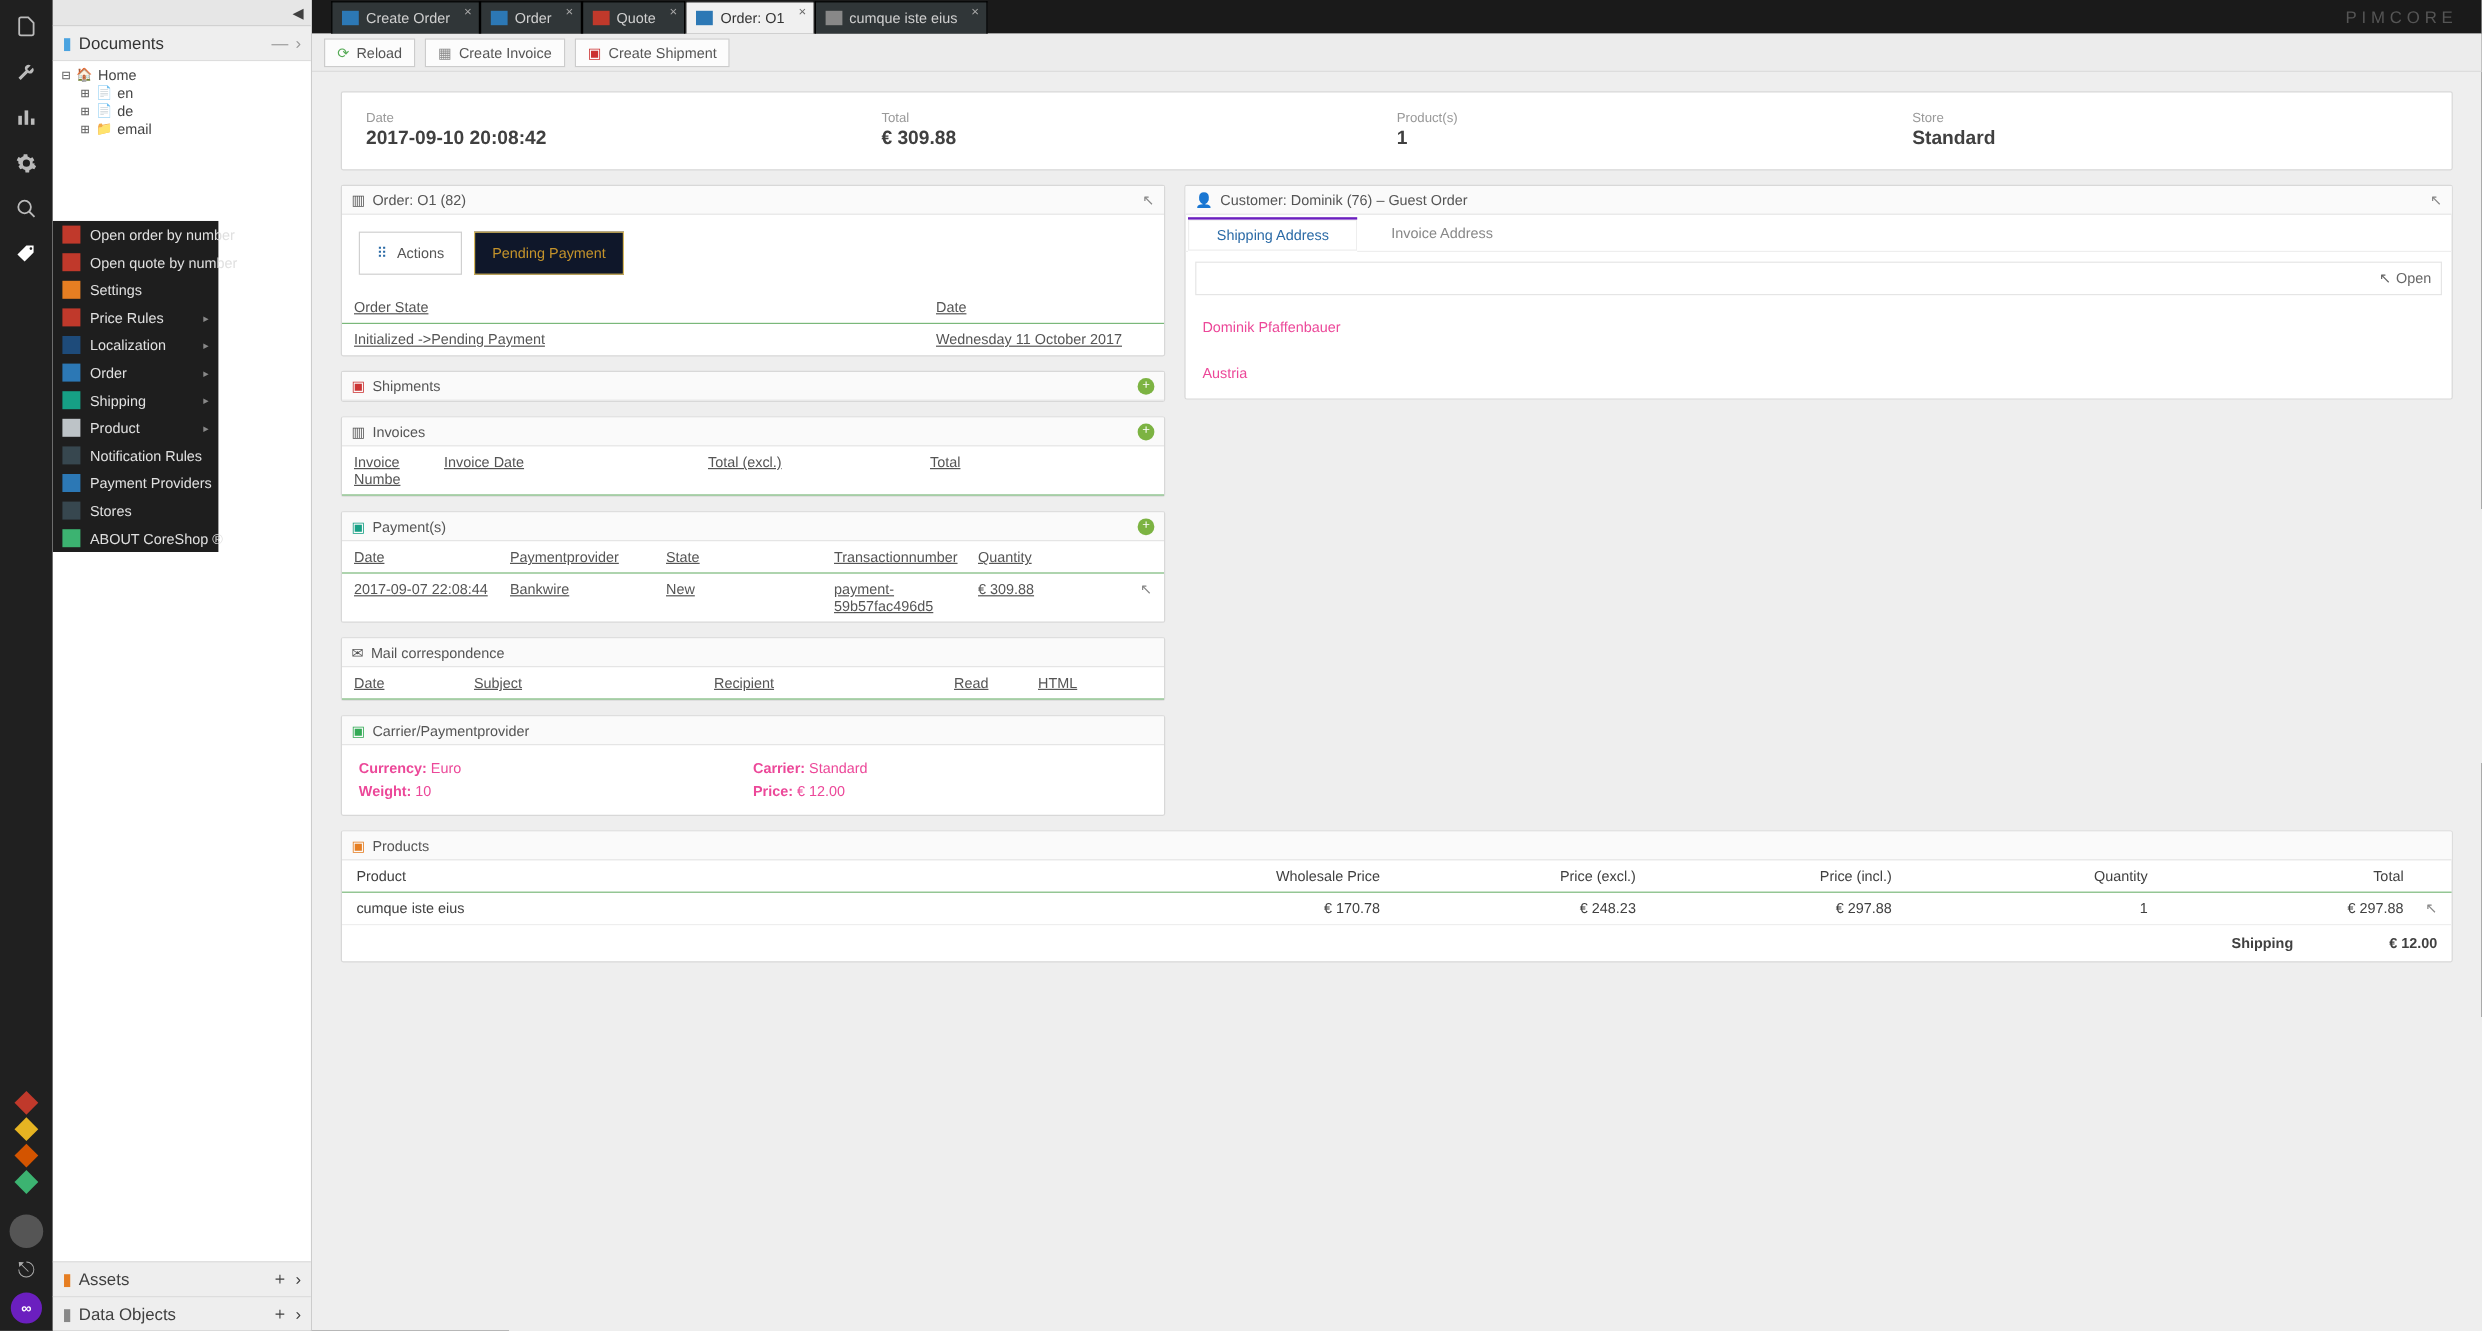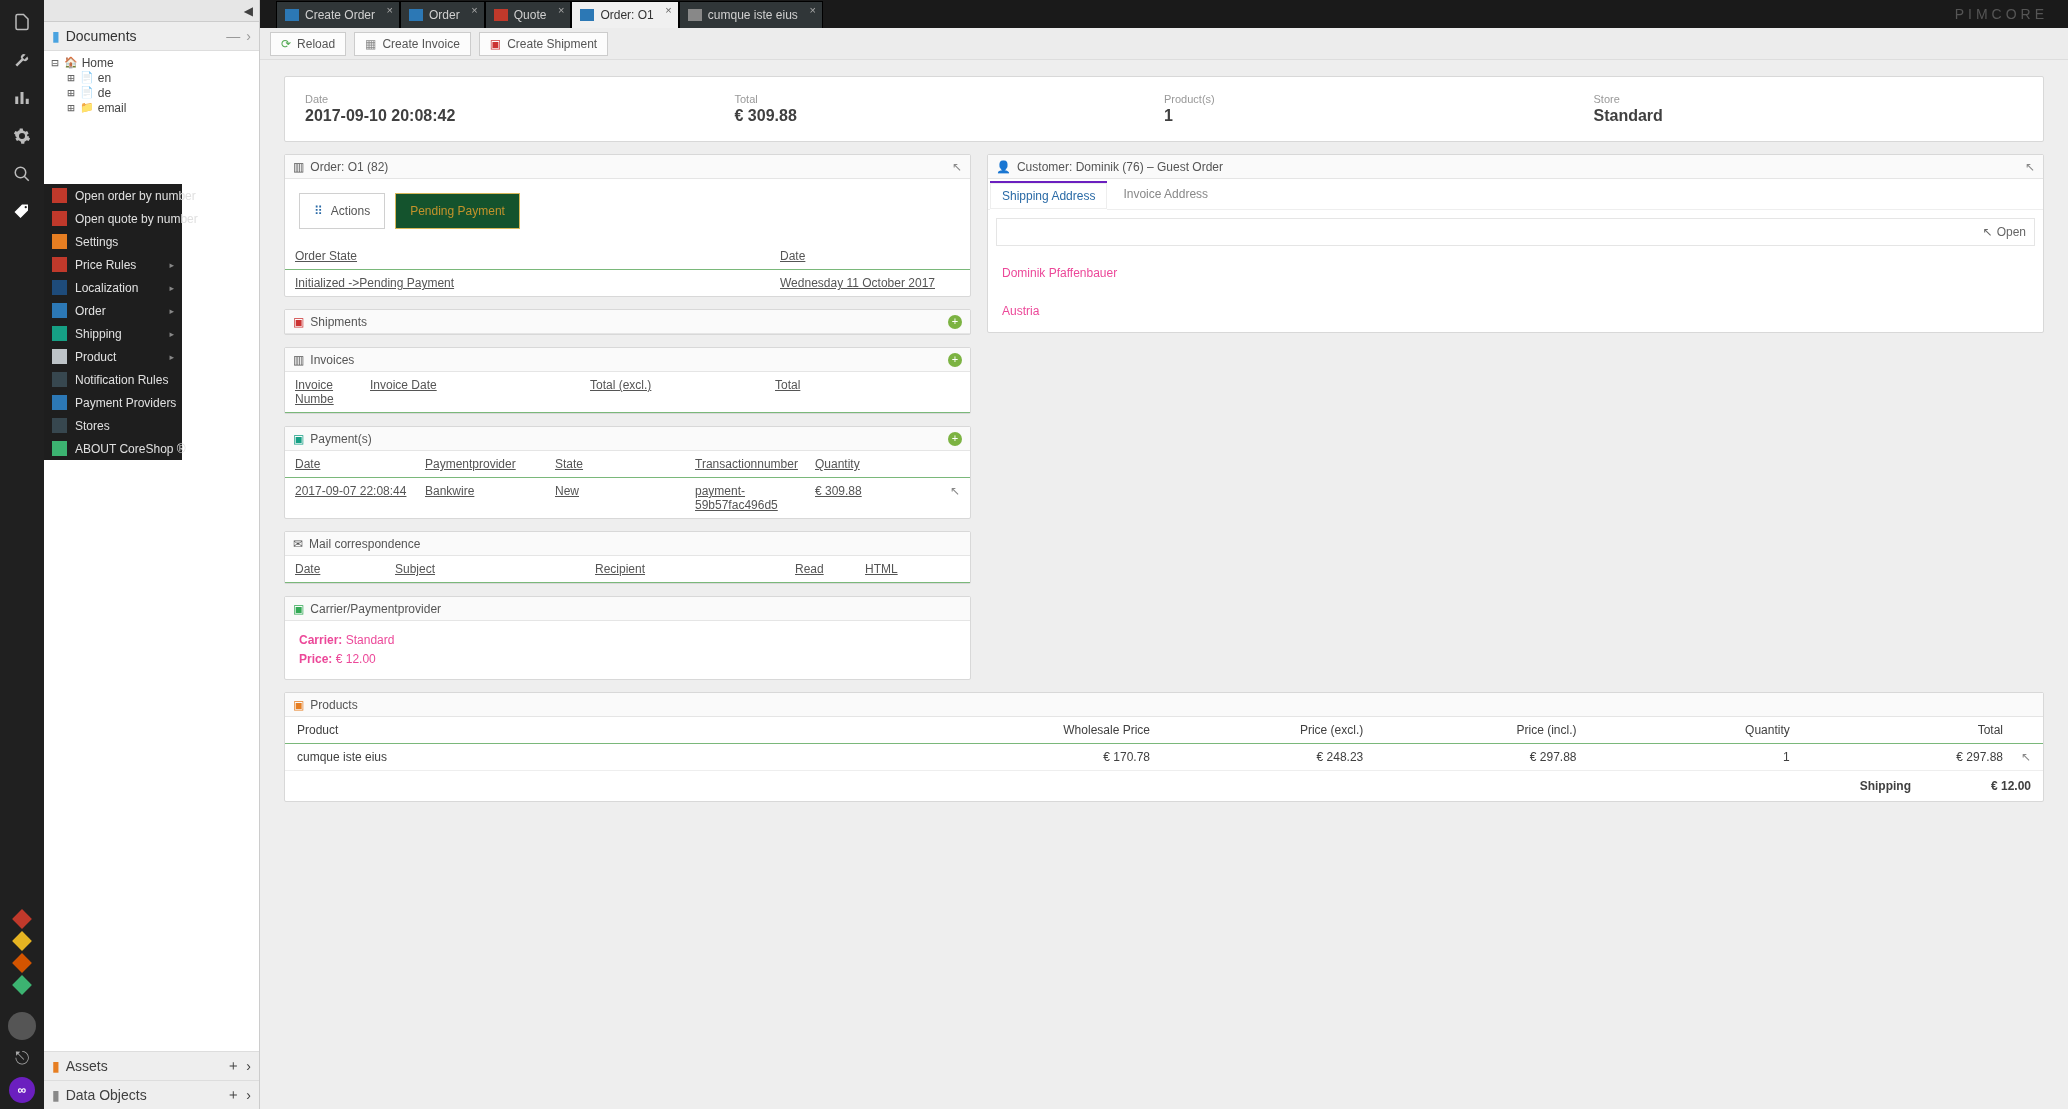--- a/index.html
+++ b/index.html
@@ -60,30 +60,30 @@
 .col-l{ flex:0 0 687px; display:flex; flex-direction:column; gap:12px;}
 .col-r{ flex:1;}
 
 .sechead{ height:24px; background:#fafafa; border-bottom:1px solid #e5e5e5; display:flex; align-items:center; padding:0 8px; font-size:12px; color:#555; gap:6px;}
 .sechead .spacer{ flex:1;}
 .plus{ width:14px; height:14px; border-radius:7px; background:#7cb342; color:#fff; display:flex; align-items:center; justify-content:center; font-size:11px; cursor:pointer; line-height:1;}
 .sechead .cursor{ color:#888; font-size:12px;}
 
 .btnrow{ padding:14px; display:flex; gap:10px;}
 .bigbtn{ height:36px; border:1px solid #d0d0d0; padding:0 14px; display:flex; align-items:center; gap:8px; font-size:12px; color:#555; cursor:pointer; background:#fff;}
-.bigbtn.warn{ border-color:#d8b85a; color:#c4932b; background:#14532d;}
+.bigbtn.warn{ border-color:#d8b85a; color:#c4932b; background:#0f172a;}
 
 .grid{ font-size:12px;}
 .grid .gh{ display:flex; border-bottom:1px solid #7ab87a; padding:6px 10px; color:#555; font-weight:500;}
 .grid .gr{ display:flex; padding:6px 10px; color:#555;}
 .grid .gc{ flex:1;text-decoration:underline;}
 
 .padbox{ padding:10px 14px; font-size:12px; color:#ec4899; line-height:1.6;}
 .padtabs{ display:flex; border-bottom:1px solid #eee; padding:2px 2px 0 2px; gap:4px;}
-.padtab{ padding:6px 12px; font-size:12px; color:#888; cursor:pointer;}
+.padtab{ padding:6px 24px; font-size:12px; color:#888; cursor:pointer;}
 .padtab.active{ color:#2a6aa6; border-top:2px solid #6b1fbf; background:#fff; box-shadow:0 1px 0 #fff, 0 0 0 1px #eee inset; }
 
 .openline{ height:28px; border:1px solid #e5e5e5; display:flex; align-items:center; justify-content:flex-end; padding:0 8px; gap:4px; margin:8px; font-size:12px; color:#666; cursor:pointer;}
 
 .products{ margin-top:12px;}
 .pgrid{ font-size:12px;}
 .pgrid .ph{ display:flex; padding:6px 12px; border-bottom:1px solid #7ab87a; font-weight:500;}
 .pgrid .pr{ display:flex; padding:6px 12px;}
 .pgrid .pf{ display:flex; padding:8px 12px; font-weight:600; border-top:1px solid #eee;}
 .pcol1{ flex:3;}
@@ -411,20 +411,24 @@
               </div>
           </div>
 
           <div class="card">
             <div class="sechead">
                 <span style="color:#3a5">▣</span>
                 <span>Carrier/Paymentprovider</span>
               </div>
             <div class="padbox" style="display:flex">
               <div style="flex:1">
+                <div><b>Currency:</b><span> Euro</span></div>
+                <div><b>Weight:</b><span> 10</span></div>
+              </div>
+              <div style="flex:1">
                 <div><b>Carrier:</b><span> Standard</span></div>
                 <div><b>Price:</b><span> € 12.00</span></div>
               </div>
             </div>
           </div>
 
         </div>
 
         <div class="col-r">
           <div class="card">

